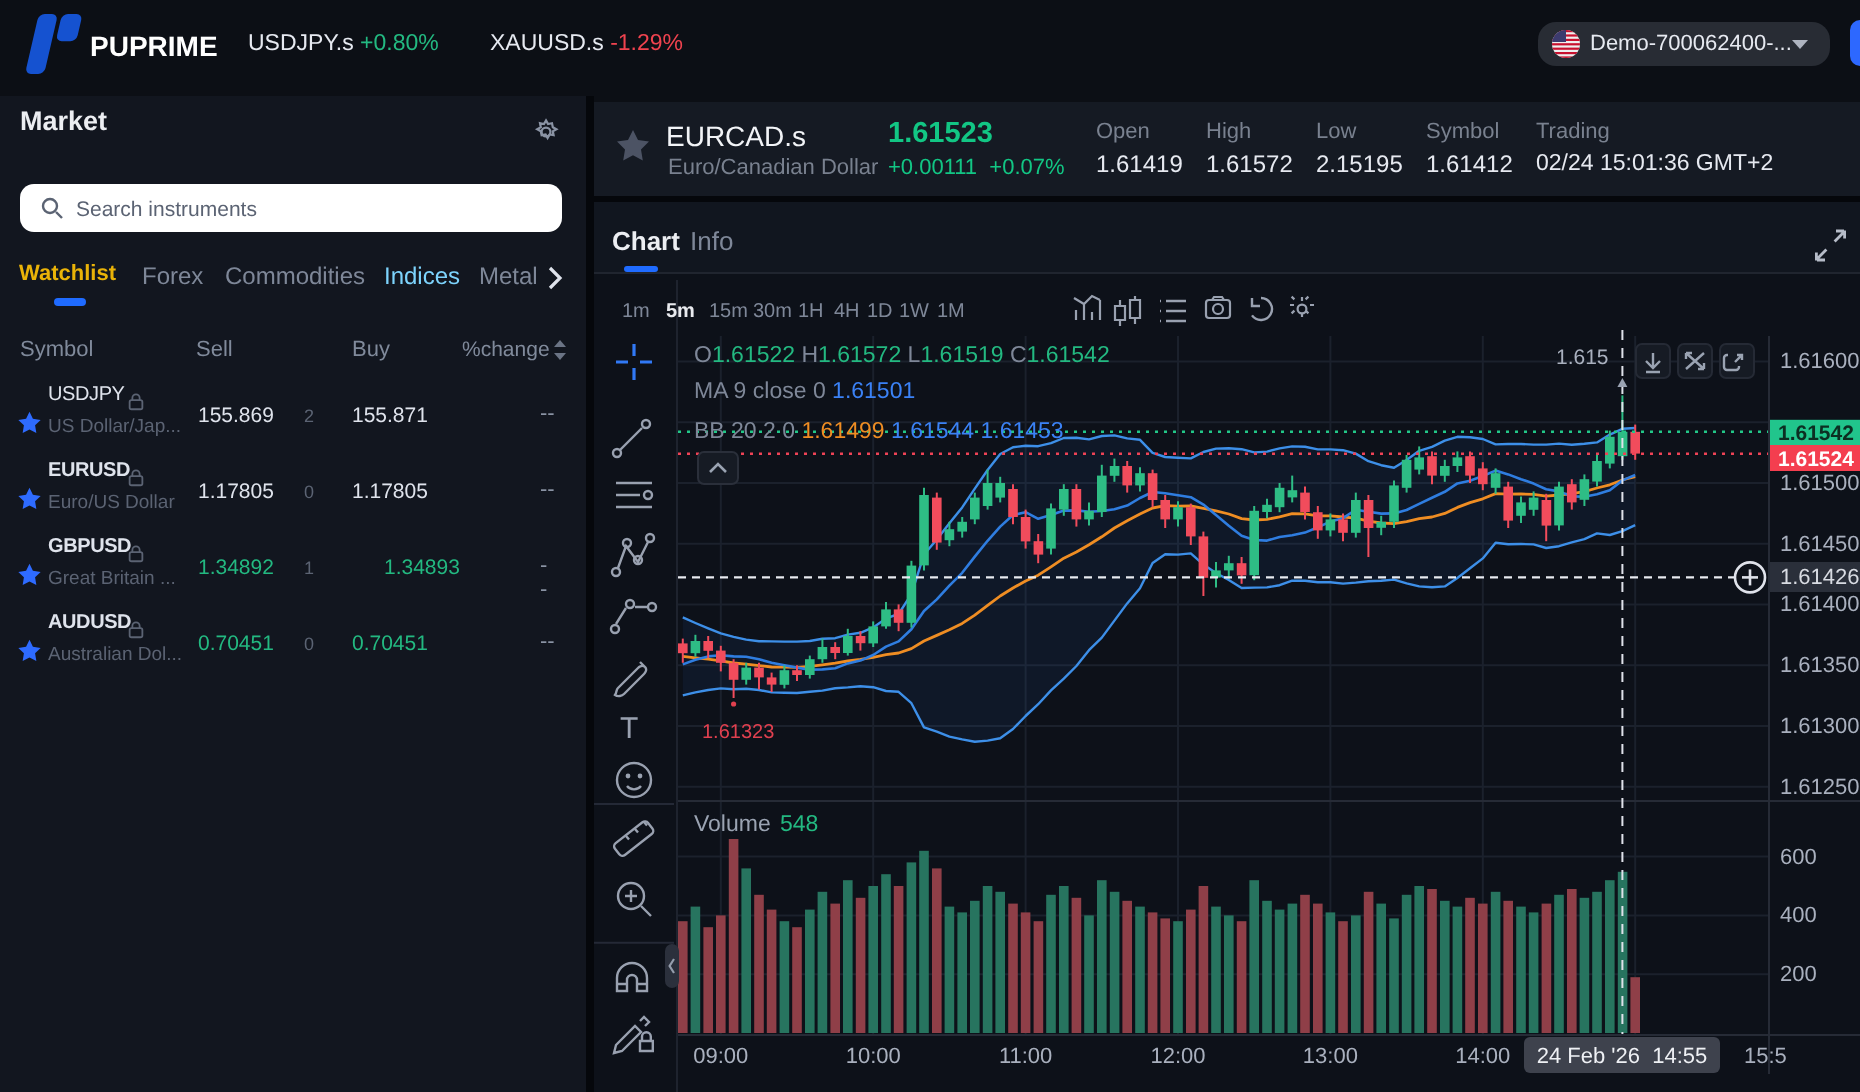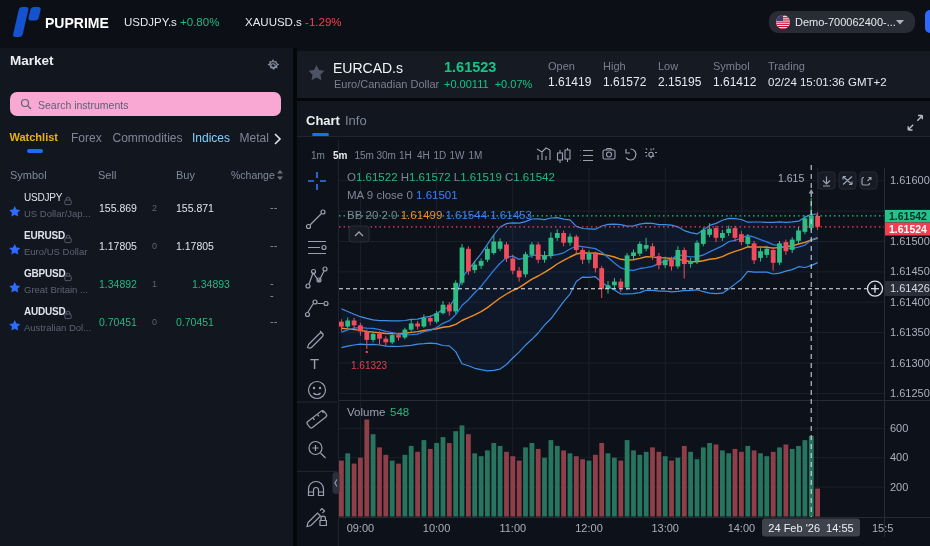--- a/index.html
+++ b/index.html
@@ -41,21 +41,21 @@
 </div>
 
 <div class="abs" style="left:0;top:48px;width:293px;height:498px;background:#12161f">
  <span class="abs" style="left:10px;top:5px;font-size:13.5px;font-weight:bold;color:#eceef2">Market</span>
  <svg class="abs" style="left:266px;top:11px" width="14" height="14" viewBox="0 0 14 14">
       <g fill="none" stroke="#8a93a4" stroke-width="1.1">
         <circle cx="7" cy="7" r="2.2"></circle>
         <path d="M7 1.2 l1 1.8 2-.4 .4 2 1.8 1-1.8 1 .4 2-2-.4-1 1.8-1-1.8-2 .4-.4-2-1.8-1 1.8-1-.4-2 2 .4z"></path>
       </g>
     </svg>
- <div class="abs" style="left:10px;top:44px;width:271px;height:24px;background:#f9a8d4;border-radius:7px">
+ <div class="abs" style="left:10px;top:44px;width:271px;height:24px;background:#ffffff;border-radius:7px">
   <svg class="abs" style="left:10px;top:6px" width="12" height="12" viewBox="0 0 12 12">
         <g fill="none" stroke="#5b6373" stroke-width="1.2">
           <circle cx="5" cy="5" r="3.5"></circle>
           <path d="M8 8 l3 3"></path>
         </g>
       </svg>
   <span class="abs" style="left:28px;top:6.5px;font-size:10.5px;color:#5b6373">Search instruments</span>
  </div>
  <span class="abs" style="left:9.5px;top:83px;font-size:11px;font-weight:bold;color:#eab308">Watchlist</span>
  <span class="abs" style="left:71px;top:83px;font-size:12px;color:#7e8798">Forex</span>

